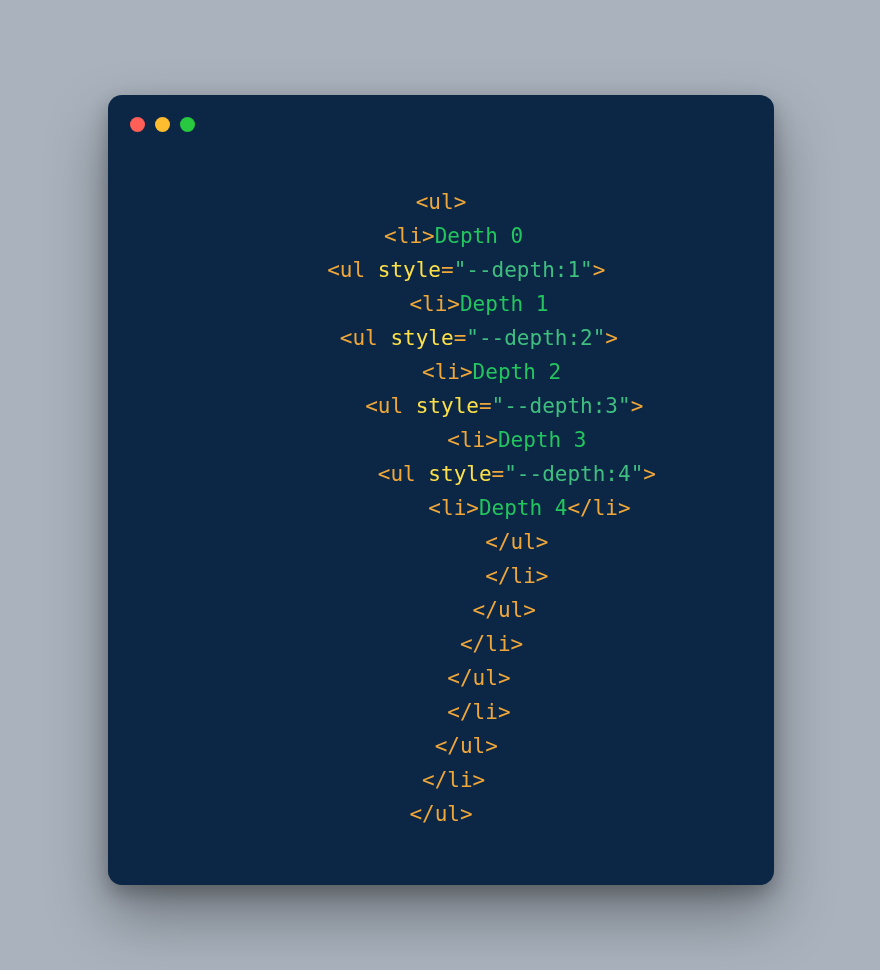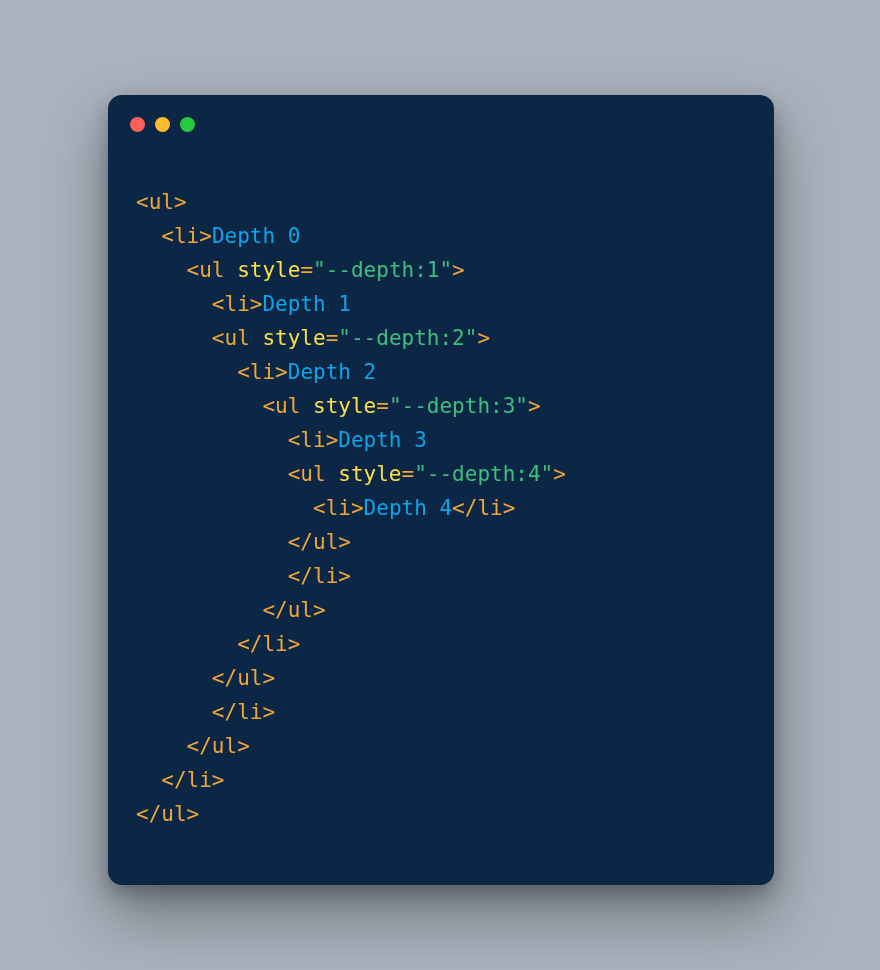--- a/index.html
+++ b/index.html
@@ -8,20 +8,21 @@
     width: 880px;
     height: 970px;
     background: #a9b2bd;
     font-family: ui-monospace, "SF Mono", Menlo, Consolas, monospace;
     overflow: hidden;
   }
   .stage {
     width: 880px;
     height: 736px;
     position: relative;
+    text-align: center;
   }
   .window {
     position: absolute;
     left: 108px;
     top: 95px;
     width: 666px;
     height: 790px;
     background: #0b2745;
     border-radius: 14px;
     box-shadow: 0 30px 60px rgba(0,0,0,0.35), 0 8px 20px rgba(0,0,0,0.25);
@@ -48,21 +49,21 @@
     left: 28px;
     right: 28px;
     font-size: 21px;
     line-height: 34px;
     white-space: pre;
     color: #ffffff;
   }
   .c-tag  { color: #f0a73a; }  
   .c-attr { color: #fde047; }  
   .c-str  { color: #3fbf7f; }  
-  .c-text { color: #0ea5e9; }  
+  .c-text { color: #22c55e; }  
 </style>
 </head>
 <body>
 
 <div class="stage">
   <div class="window">
     <div class="traffic">
       <div class="dot red"></div>
       <div class="dot yellow"></div>
       <div class="dot green"></div>

